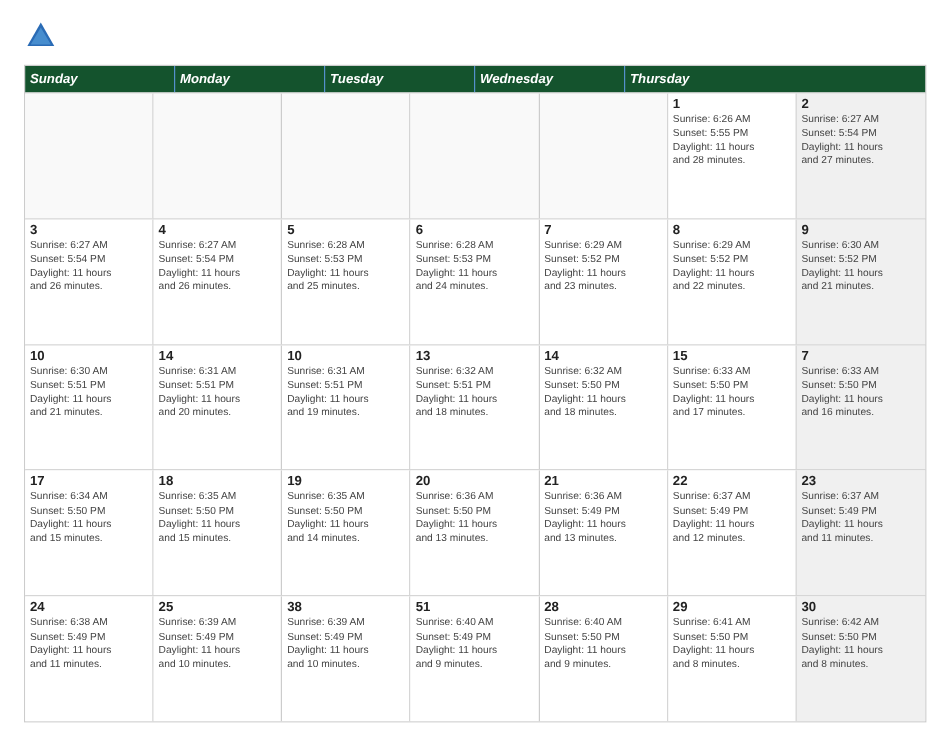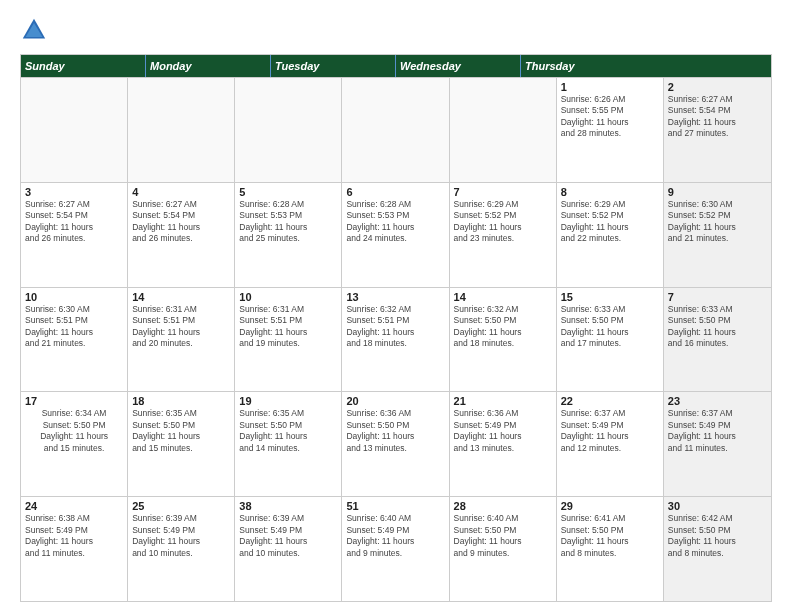--- a/index.html
+++ b/index.html
@@ -266,21 +266,21 @@
             <span class="day-num">7</span>
             <div class="day-info" style="white-space: pre-line;">Sunrise: 6:33 AM
 Sunset: 5:50 PM
 Daylight: 11 hours
 and 16 minutes.</div>
           </div>
         </div>
         <div class="cal-row">
           <div class="cal-cell">
             <span class="day-num">17</span>
-            <div class="day-info" style="white-space: pre-line; text-align: center;">Sunrise: 6:34 AM
+            <div class="day-info" style="white-space: pre-line;">Sunrise: 6:34 AM
 Sunset: 5:50 PM
 Daylight: 11 hours
 and 15 minutes.</div>
           </div>
           <div class="cal-cell">
             <span class="day-num">18</span>
             <div class="day-info" style="white-space: pre-line;">Sunrise: 6:35 AM
 Sunset: 5:50 PM
 Daylight: 11 hours
 and 15 minutes.</div>

